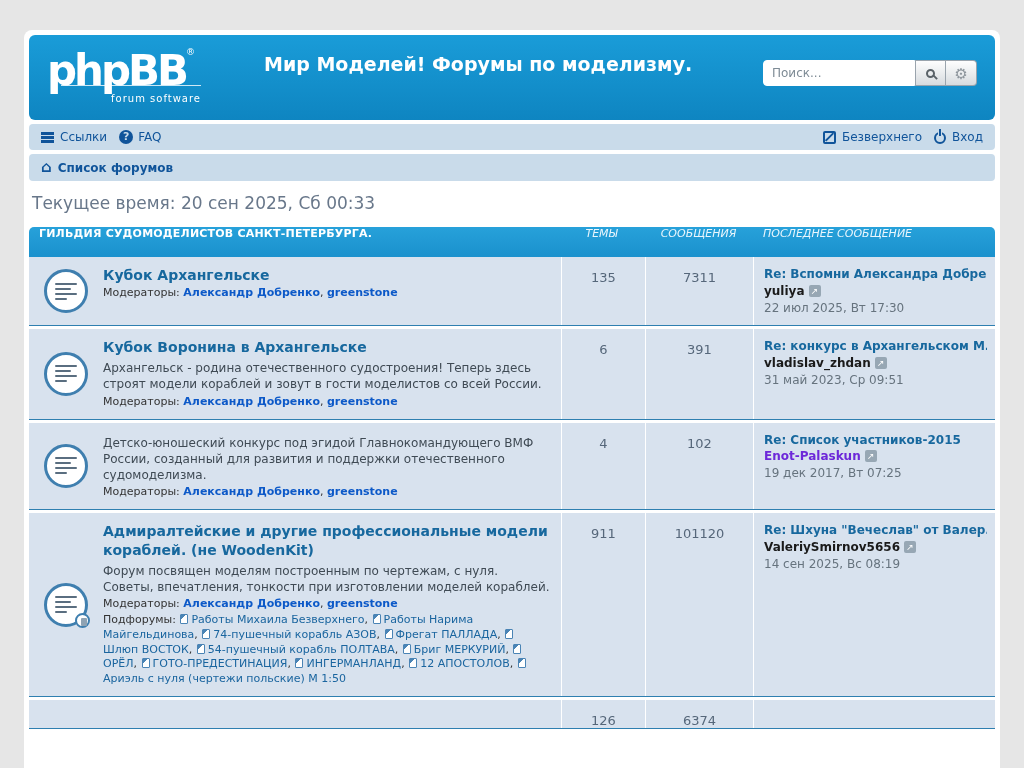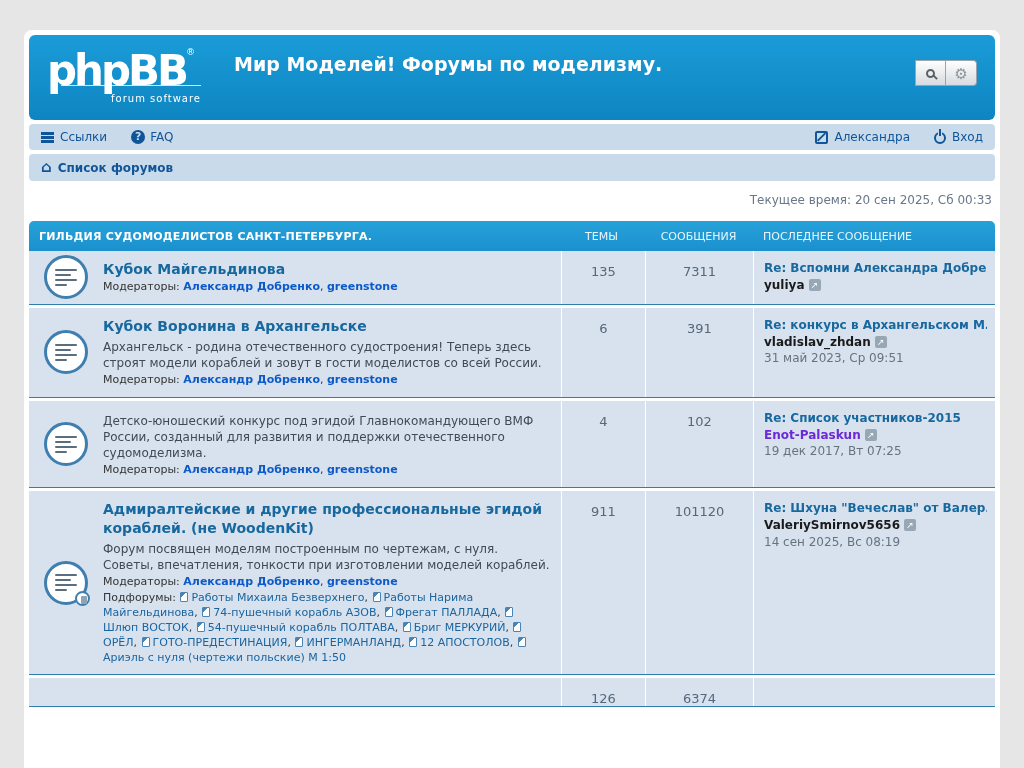--- a/index.html
+++ b/index.html
@@ -3,55 +3,55 @@
 <meta charset="utf-8">
 <style>
   * { margin:0; padding:0; box-sizing:border-box; }
   html,body { width:1024px; height:768px; overflow:hidden; }
   body { background:#e6e6e6; font-family:"DejaVu Sans","Liberation Sans",sans-serif; font-size:12px; color:#333; }
   a { text-decoration:none; cursor:pointer; }
 
   .wrap { width:976px; margin:30px auto 0; background:#fff; border-radius:8px 8px 0 0; padding:5px 5px 20px; min-height:738px; }
 
   
-  .banner { position:relative; height:85px; border-radius:6px; background:linear-gradient(180deg,#1a9cd8 0%,#0e85c1 100%); padding:12px 18px; display:flex; align-items:flex-start; }
+  .banner { position:relative; height:85px; border-radius:6px; background:linear-gradient(180deg,#1a9cd8 0%,#0e85c1 100%); padding:12px 18px; display:flex; align-items:flex-start;gap:30px; }
   .logo { color:#fff; margin-right:22px; display:block; width:165px; flex:none; }
   .logo-php { font-size:42px; font-weight:bold; letter-spacing:-3px; line-height:48px; display:inline-block; }
   .logo-reg { font-size:9px; vertical-align:top; }
   .logo-sub { display:block; font-size:10px; text-align:right; margin-top:-10px; letter-spacing:1px; border-top:1px solid rgba(255,255,255,.8); padding-top:7px; width:140px; margin-left:14px; }
   .titles h1 { font-size:19px; font-weight:bold; color:#fff; margin-top:6px; }
   .titles p { font-size:12px; color:#fff; margin-top:6px; max-width:560px; line-height:1.35; }
   .search { position:absolute; top:25px; right:18px; display:flex; }
   .search input { width:152px; height:26px; border:1px solid #fff; border-radius:4px 0 0 4px; padding:3px 8px; font-size:12px; font-family:inherit; color:#333; outline:none; }
   .search input::placeholder { color:#7e8b95; }
   .sbtn { width:31px; height:26px; border:1px solid #9aa4ad; background:linear-gradient(#fefefe,#d7dbdf); cursor:pointer; display:flex; align-items:center; justify-content:center; }
   .sbtn.gearb { border-left:none; border-radius:0 4px 4px 0; }
   .magicon { display:inline-block; width:9px; height:9px; border:2px solid #5a6268; border-radius:50%; position:relative; }
   .magicon::after { content:""; position:absolute; width:6px; height:2px; background:#5a6268; transform:rotate(45deg); right:-5px; bottom:-2px; }
   .gearglyph { color:#8d959c; font-size:15px; line-height:1; }
 
   
   .navbar { background:#c9dbea; border-radius:4px; margin-top:4px; padding:6px 12px; display:flex; justify-content:space-between; align-items:center; font-size:12px; }
-  .navgroup { display:flex; gap:24px; align-items:center; }
+  .navgroup { display:flex; gap:12px; align-items:center; }
   .navbar a { color:#10549a; display:inline-flex; align-items:center; }
   .crumbbar { font-weight:bold; }
   .barsicon { display:inline-block; width:13px; height:11px; border-top:3px solid #10549a; border-bottom:3px solid #10549a; background:linear-gradient(#10549a,#10549a) center/100% 3px no-repeat; margin-right:6px; }
   .qicon { display:inline-block; width:14px; height:14px; border-radius:50%; background:#10549a; color:#c9dbea; font-weight:bold; font-size:11px; line-height:14px; text-align:center; margin-right:5px; }
   .regicon { display:inline-block; width:13px; height:13px; border:2px solid #10549a; border-radius:2px; position:relative; margin-right:6px; }
   .regicon::after { content:""; position:absolute; width:11px; height:2px; background:#10549a; transform:rotate(-45deg); top:3px; left:-1px; }
   .pwricon { display:inline-block; width:12px; height:12px; border:2px solid #10549a; border-radius:50%; position:relative; margin-right:6px; margin-top:2px; }
   .pwricon::before { content:""; position:absolute; top:-5px; left:50%; margin-left:-1px; width:2px; height:7px; background:#10549a; box-shadow:0 0 0 1px #c9dbea; }
   .homeicon { font-size:15px; margin-right:6px; line-height:1; }
 
-  .timebar { text-align:right; color:#68778a; font-size:12px; margin:12px 3px 14px; }
-
-  
-  .cat-header { display:flex; align-items:center; background:linear-gradient(#27a1da,#1a91cd); border-radius:5px 5px 0 0; color:#fff; font-size:11px; font-weight:bold; height:30px; }
+  .timebar { color:#68778a; font-size:17px; margin:12px 3px 14px; }
+
+  
+  .cat-header { display:flex; background:linear-gradient(#27a1da,#1a91cd); border-radius:5px 5px 0 0; color:#fff; font-size:11px; font-weight:bold; height:30px; }
   .cat-title { flex:1; padding-left:10px; letter-spacing:.2px; }
-  .cat-col { color:#eaf6fd; font-weight:normal; }
+  .cat-col { color:#eaf6fd; font-weight:normal;font-style:italic; }
   .cat-col.t { width:85px; text-align:center; }
   .cat-col.p { width:109px; text-align:center; }
   .cat-col.l { width:242px; padding-left:10px; }
 
   ul.rows { list-style:none; }
   li.frow { display:flex; background:#d8e2ee; border-bottom:1px solid #2e7fb0; margin-bottom:3px; }
   .icon-cell { width:74px; flex:none; display:flex; align-items:center; justify-content:center; }
   .details { flex:1; padding:9px 10px 9px 0; line-height:1.35; }
   .forum-title { font-size:14px; font-weight:bold; color:#17689e; }
   .forum-desc { color:#3f4a54; font-size:12px; margin:3px 0 2px; }
@@ -85,20 +85,21 @@
 
   <header class="banner">
     <a class="logo">
       <span class="logo-php">phpBB</span><span class="logo-reg">®</span>
       <span class="logo-sub">forum software</span>
     </a>
     <div class="titles">
       <h1>Мир Моделей! Форумы по моделизму.</h1>
     </div>
     <div class="search">
+      <input type="text" placeholder="Поиск..." style="">
       <button class="sbtn">
           <span class="magicon"></span>
         </button>
       <button class="sbtn gearb">
           <span class="gearglyph">⚙</span>
         </button>
     </div>
   </header>
 
   <nav class="navbar">
@@ -108,21 +109,21 @@
           <span>Ссылки</span>
         </a>
       <a>
           <span class="qicon">?</span>
           <span>FAQ</span>
         </a>
     </div>
     <div class="navgroup">
       <a>
           <span class="regicon"></span>
-          <span>Александра</span>
+          <span>Безверхнего</span>
         </a>
       <a>
           <span class="pwricon"></span>
           <span>Вход</span>
         </a>
     </div>
   </nav>
 
   <nav class="navbar crumbbar">
     <div class="navgroup">
@@ -147,29 +148,30 @@
     <div class="icon-cell">
       <span class="forum-icon">
         <i class="l1"></i>
               <i class="l2"></i>
               <i class="l3"></i>
               <i class="l4"></i>
 
       </span>
     </div>
     <div class="details">
-      <a class="forum-title">Кубок Майгельдинова</a>
+      <a class="forum-title">Кубок Архангельске</a>
       <div class="mods"><span>Модераторы: </span><a>Александр Добренко</a>, <a>greenstone</a></div>
       
     </div>
     <div class="num topics">135</div>
     <div class="num posts">7311</div>
     <div class="lastcell">
       <a class="lp-title">Re: Вспомни Александра Добрен…</a>
       <div class="lp-user"><a>yuliya</a><span class="goto"></span></div>
+      <div class="lp-date">22 июл 2025, Вт 17:30</div>
     </div>
   </li>
 
   <li class="frow">
     <div class="icon-cell">
       <span class="forum-icon">
         <i class="l1"></i>
               <i class="l2"></i>
               <i class="l3"></i>
               <i class="l4"></i>
@@ -219,21 +221,21 @@
     <div class="icon-cell">
       <span class="forum-icon has-subs">
         <i class="l1"></i>
               <i class="l2"></i>
               <i class="l3"></i>
               <i class="l4"></i>
         <span class="sub-badge"></span>
       </span>
     </div>
     <div class="details">
-      <a class="forum-title">Адмиралтейские и другие профессиональные эгидой кораблей. (не WoodenKit)</a>
+      <a class="forum-title">Адмиралтейские и другие профессиональные модели кораблей. (не WoodenKit)</a>
       <div class="forum-desc">Форум посвящен моделям построенным по чертежам, с нуля. Советы, впечатления, тонкости при изготовлении моделей кораблей.</div>
       <div class="mods"><span>Модераторы: </span><a>Александр Добренко</a>, <a>greenstone</a></div>
       <div class="subs"><span>Подфорумы: </span><span class="doc-icon"></span><a>Работы Михаила Безверхнего</a>, <span class="doc-icon"></span><a>Работы Нарима Майгельдинова</a>, <span class="doc-icon"></span><a>74-пушечный корабль АЗОВ</a>, <span class="doc-icon"></span><a>Фрегат ПАЛЛАДА</a>, <span class="doc-icon"></span><a>Шлюп ВОСТОК</a>, <span class="doc-icon"></span><a>54-пушечный корабль ПОЛТАВА</a>, <span class="doc-icon"></span><a>Бриг МЕРКУРИЙ</a>, <span class="doc-icon"></span><a>ОРЁЛ</a>, <span class="doc-icon"></span><a>ГОТО-ПРЕДЕСТИНАЦИЯ</a>, <span class="doc-icon"></span><a>ИНГЕРМАНЛАНД</a>, <span class="doc-icon"></span><a>12 АПОСТОЛОВ</a>, <span class="doc-icon"></span><a>Ариэль с нуля (чертежи польские) М 1:50</a></div>
     </div>
     <div class="num topics">911</div>
     <div class="num posts">101120</div>
     <div class="lastcell">
       <a class="lp-title">Re: Шхуна "Вечеслав" от Валер…</a>
       <div class="lp-user"><a>ValeriySmirnov5656</a><span class="goto"></span></div>
       <div class="lp-date">14 сен 2025, Вс 08:19</div>

